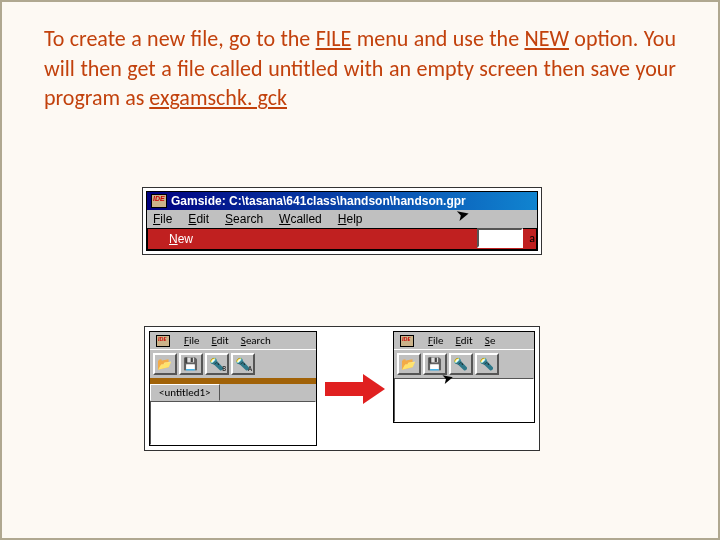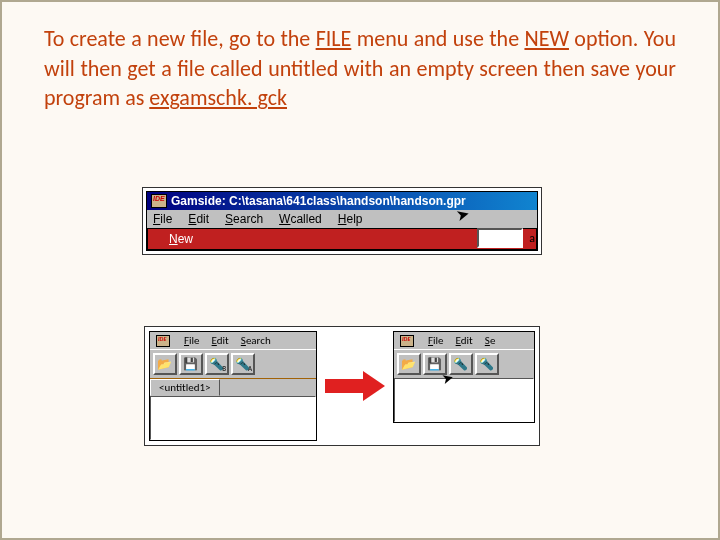--- a/index.html
+++ b/index.html
@@ -158,21 +158,21 @@
   }
   .tbtn {
     width: 24px; height: 22px;
     display: flex; align-items: center; justify-content: center;
     font-size: 12px;
     background: #c0c0c0;
   }
   .tab-row {
     display: flex;
     background: #c0c0c0;
-    border-top: 1px solid #a16207;
+    border-top: 6px solid #a16207;
     text-align: center;
   }
   .tab {
     background: #c0c0c0;
     border: 1px solid;
     border-color: #fff #555 #c0c0c0 #fff;
     padding: 1px 8px;
     font-size: 11px;
   }
   .content-area {

